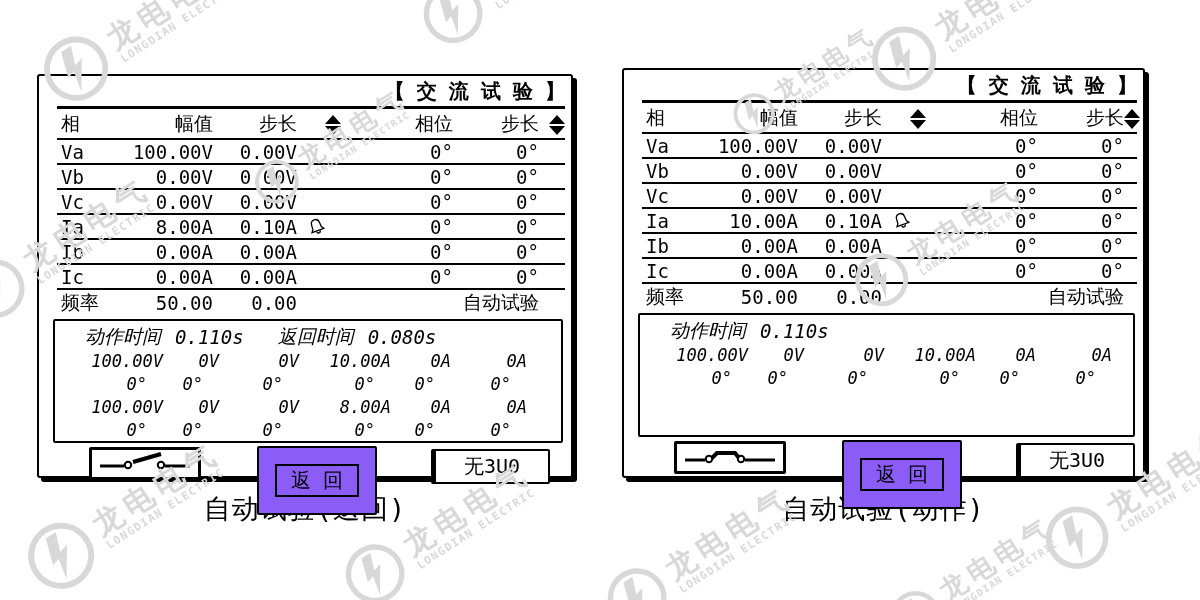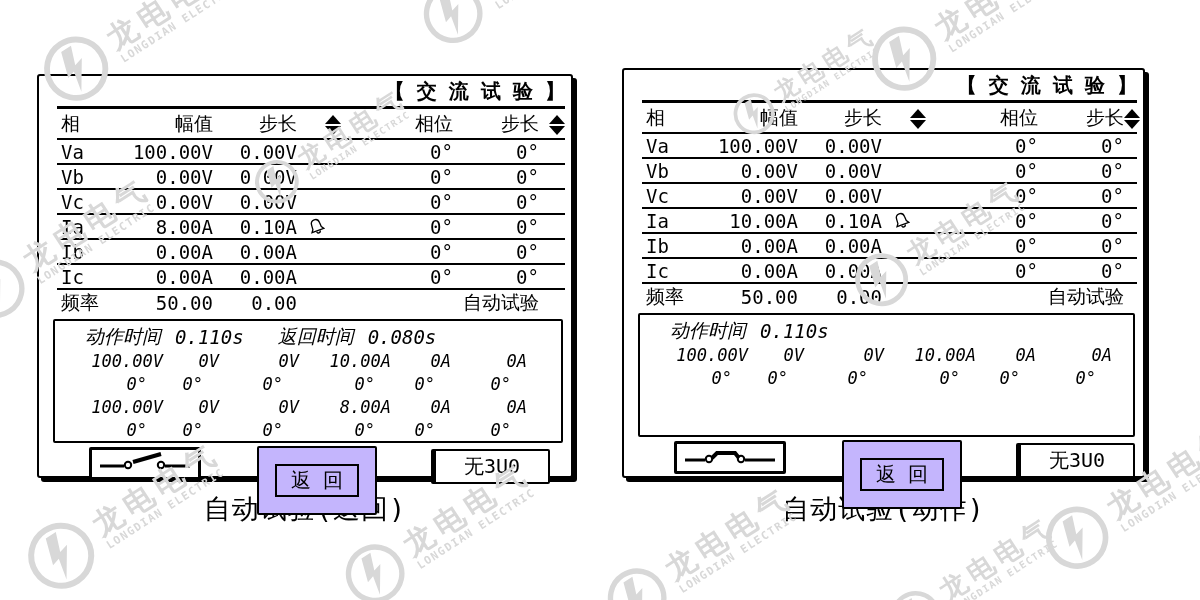--- a/index.html
+++ b/index.html
@@ -51,21 +51,21 @@
   .rline .lbl2{margin-left:34px;margin-right:14px}
   .vrow{display:grid;grid-template-columns:90px 56px 80px 92px 60px 76px;font-size:17px;line-height:23px}
   .vrow span{text-align:right}
   .vrow.deg span{padding-right:16px}
   
   .btnrow{position:relative;height:44px}
   .btn-switch{
     position:absolute;left:50px;top:4px;width:112px;height:33px;border:3px solid #000;
     display:flex;align-items:center;justify-content:center;background:#fff;box-sizing:border-box;border-radius:2px;
   }
-  .btn-return{position:absolute;left:218px;top:3px;border:2px solid #000;padding:16px;background:#c4b5fd;border-radius:2px}
+  .btn-return{position:absolute;left:218px;top:3px;border:2px solid #000;padding:16px;background:#8b5cf6;border-radius:2px}
   .btn-return .inner{border:2px solid #000;padding:1px 14px;font-size:20px;white-space:nowrap}
   .btn-no3u0{
     position:absolute;left:392px;top:6px;border:2px solid #000;border-left-width:5px;
     padding:2px 28px;font-size:20px;white-space:nowrap;border-radius:2px;background:#fff;
   }
   .caption{margin-top:13px;text-align:center;font-size:27px;letter-spacing:1px}
 </style>
 </head>
 <body>
 

